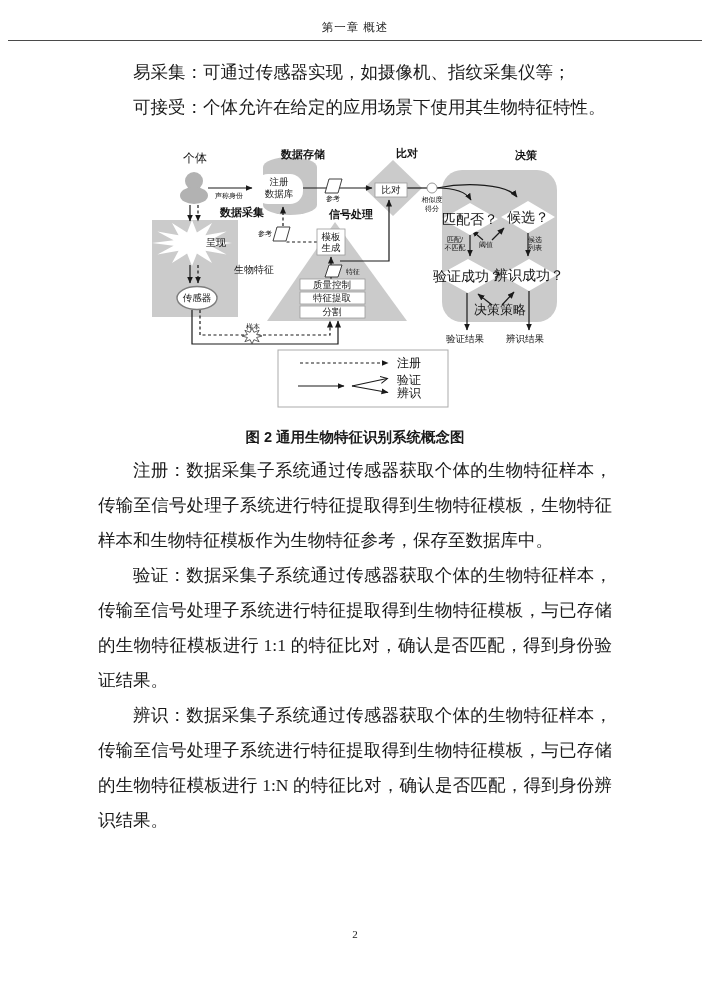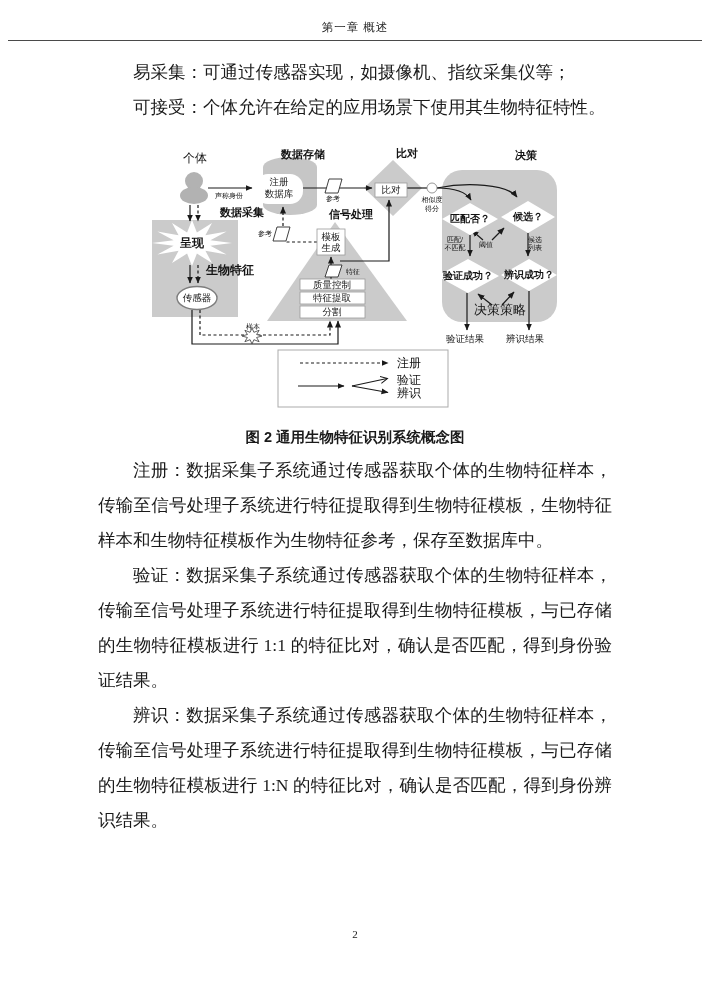--- a/index.html
+++ b/index.html
@@ -14,23 +14,23 @@
   .body-p { font-size:17.5px; line-height:35px; text-align:justify; text-indent:2em; margin:0; }
   .fig-wrap { position:relative; width:440px; height:281px; margin:12px 0 0 47px; }
   .fig-caption { text-align:center; font-size:14.5px; font-weight:bold; margin:10px 0 6px 0;
                  font-family:"Liberation Sans","DejaVu Sans",sans-serif; }
   .footer { position:absolute; left:0; right:0; top:928px; text-align:center; font-size:11px; }
 
   
   .lb { position:absolute; transform:translate(-50%,-50%); white-space:nowrap;
         font-family:"Liberation Sans","DejaVu Sans",sans-serif; color:#141414; line-height:1; z-index:3; }
   .s11b { font-size:11px; font-weight:bold;padding-left:32px; }
-  .s10b { font-size:12px; font-weight:bold; }
+  .s10b { font-size:10px; font-weight:normal;margin-left:24px; }
   .s95  { font-size:9.5px; }
-  .s85  { font-size:10px;font-weight:bold; }
+  .s85  { font-size:14px; }
   .s8   { font-size:12px; }
   .s75  { font-size:13px; }
   .s7   { font-size:7px; }
   svg.diagram { position:absolute; left:0; top:0; z-index:1; }
 </style>
 </head>
 <body>
 
 <div class="page">
   <div class="running-head">第一章 概述</div>

